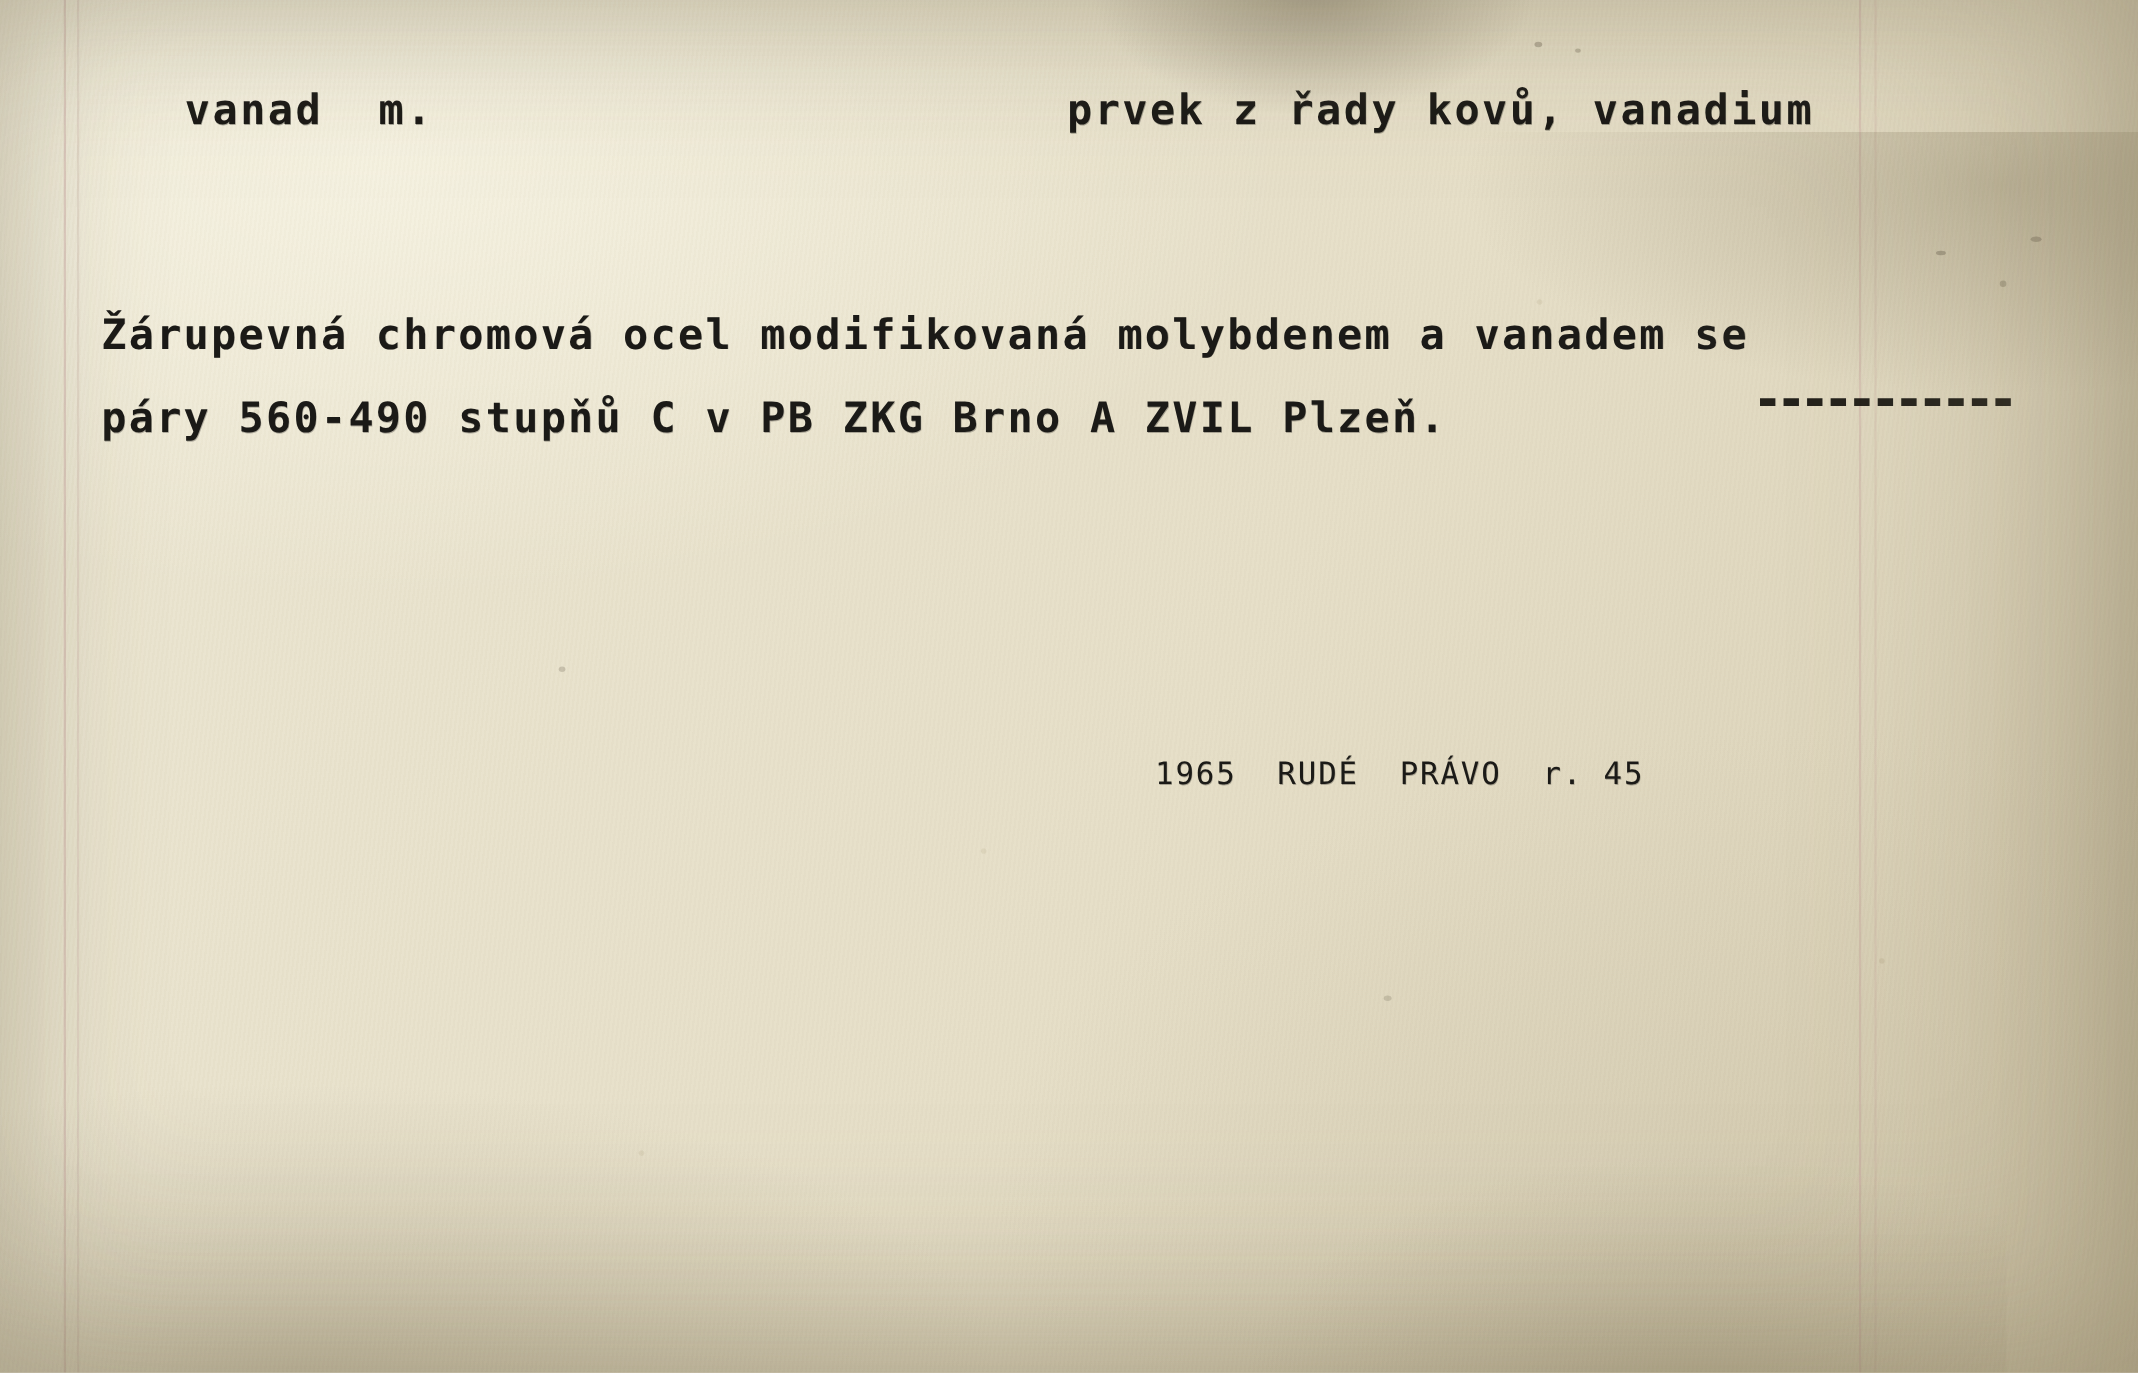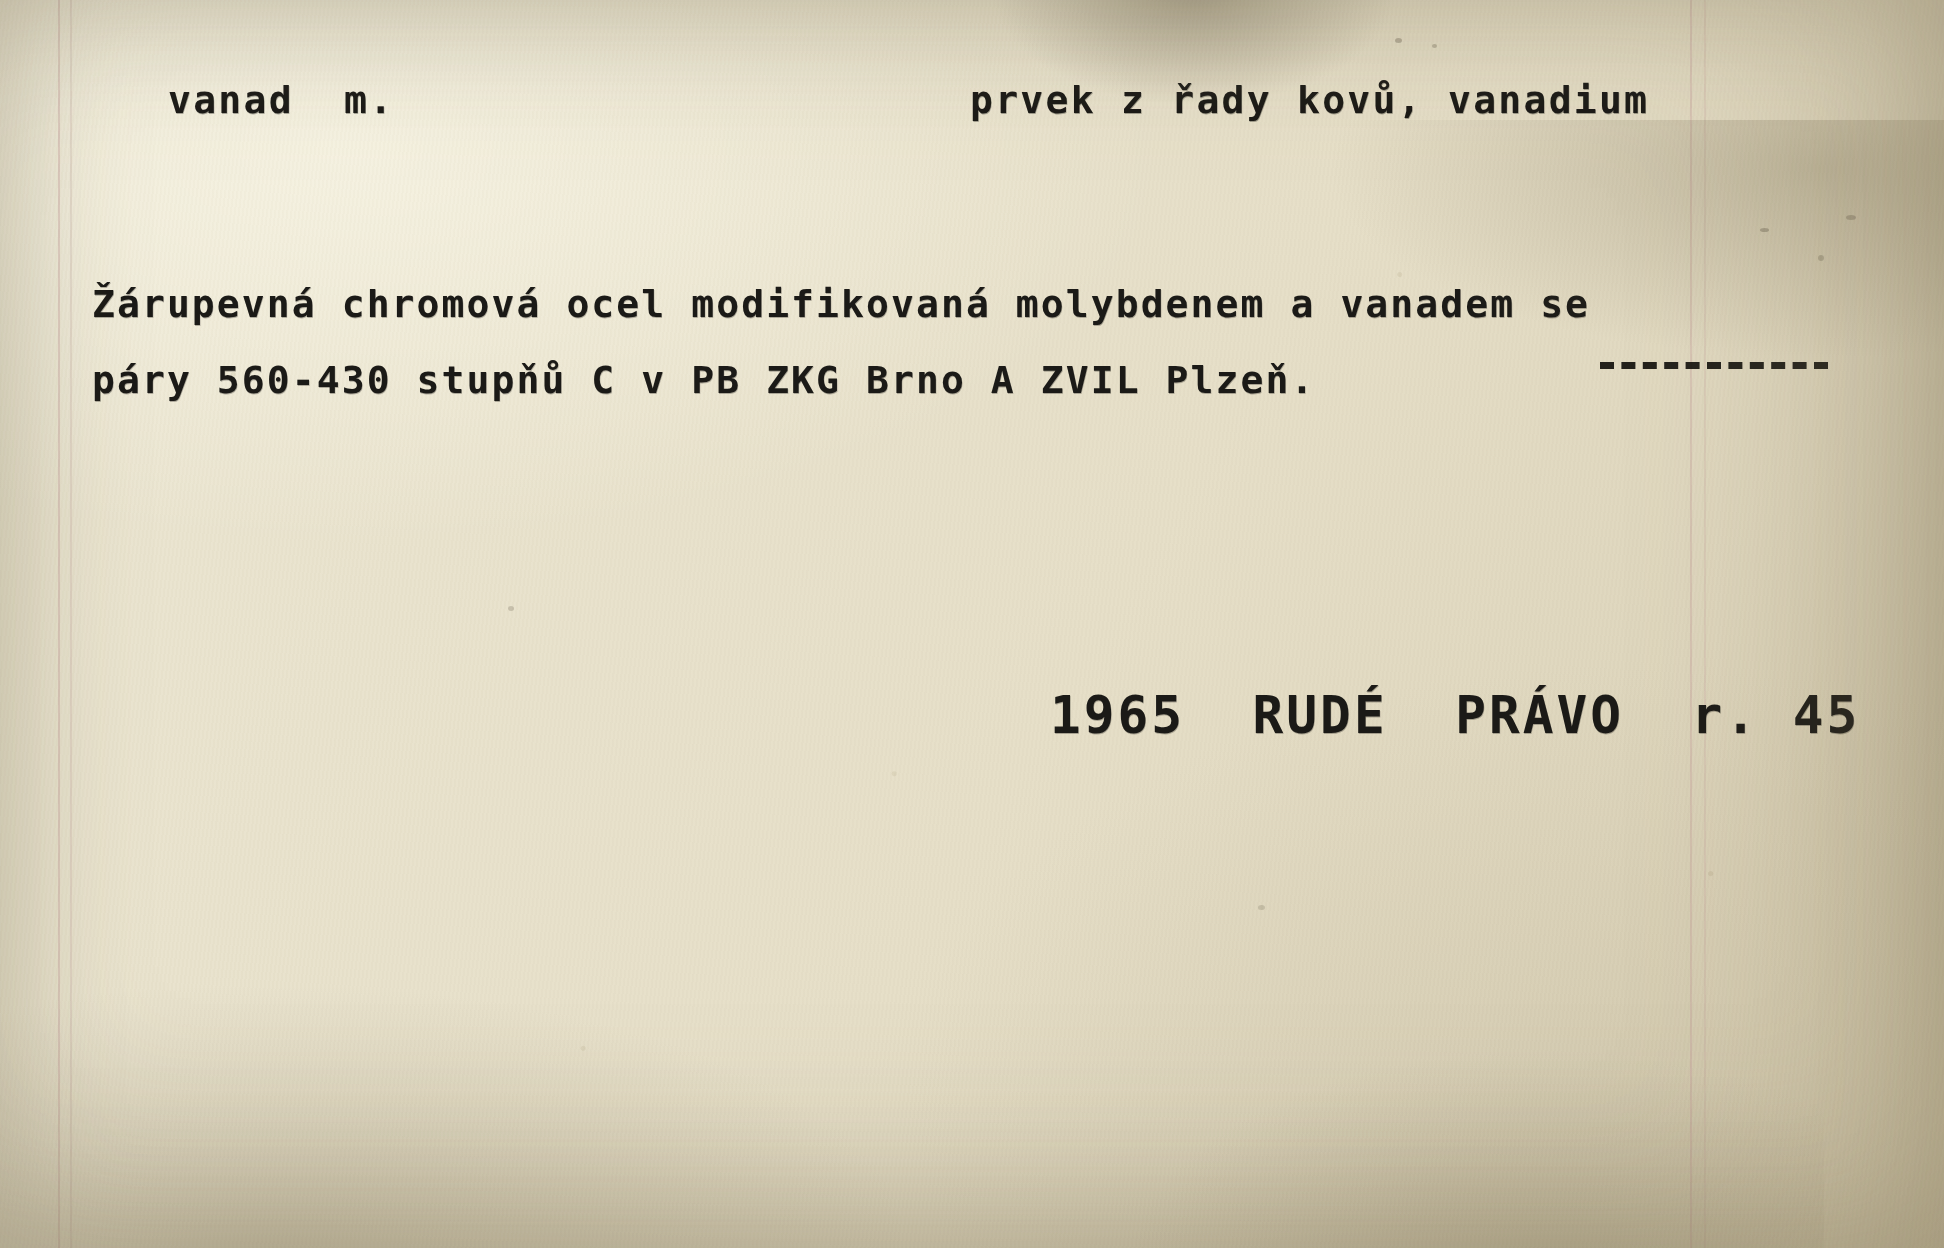--- a/index.html
+++ b/index.html
@@ -134,22 +134,22 @@
   }
 
   
   .source-block {
     position: absolute;
     left: 1050px;
     top: 690px;
   }
   .source-line {
     white-space: pre;
-    font-size: 51px;
-    font-weight: bold;
+    font-size: 28px;
+    font-weight: normal;
     letter-spacing: 0.06em;
     line-height: 1.0;
     margin-bottom: 36px;
     text-shadow: 0.5px 0.5px 0 rgba(30,28,22,0.3);
   }
 </style>
 </head>
 <body>
 
 <div class="card">
@@ -157,21 +157,21 @@
   <div class="rule left"></div>
   <div class="rule left2"></div>
   <div class="rule right"></div>
   <div class="rule right2"></div>
 
   <div class="typed headword">vanad  m.</div>
   <div class="typed gloss">prvek z řady kovů, vanadium</div>
 
   <div class="body-block">
     <div class="body-line">Žárupevná chromová ocel modifikovaná molybdenem a vanadem se</div>
-    <div class="body-line">páry 560-430 stupňů C v PB ZKG Brno A ZVIL Plzeň.</div>
+    <div class="body-line">páry 560-490 stupňů C v PB ZKG Brno A ZVIL Plzeň.</div>
   </div>
 
   <div class="underline-mark"></div>
 
   <div class="source-block">
     <div class="source-line">1965  RUDÉ  PRÁVO  r. 45</div>
   </div>
 
   <div class="smudge a"></div>
   <div class="smudge b"></div>

